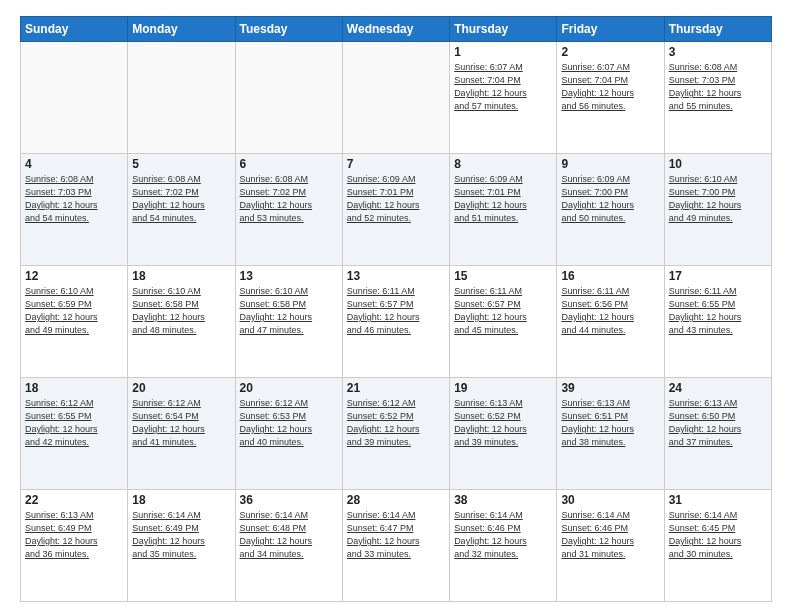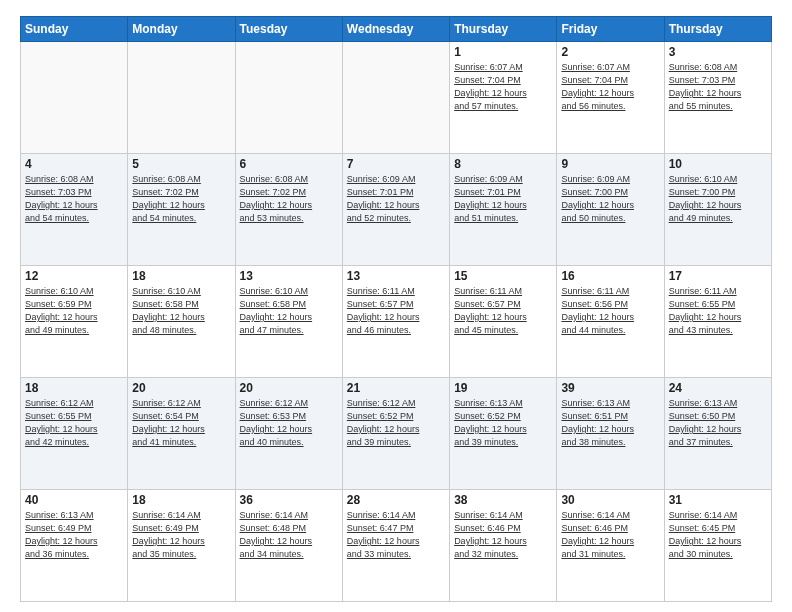--- a/index.html
+++ b/index.html
@@ -279,21 +279,21 @@
           <td class="alt-row">
             <span class="day-num">24</span>
             <div class="day-info" style="white-space: pre-line;">Sunrise: 6:13 AM
 Sunset: 6:50 PM
 Daylight: 12 hours
 and 37 minutes.</div>
           </td>
         </tr>
         <tr>
           <td>
-            <span class="day-num">40</span>
+            <span class="day-num">22</span>
             <div class="day-info" style="white-space: pre-line;">Sunrise: 6:13 AM
 Sunset: 6:49 PM
 Daylight: 12 hours
 and 36 minutes.</div>
           </td>
           <td>
             <span class="day-num">18</span>
             <div class="day-info" style="white-space: pre-line;">Sunrise: 6:14 AM
 Sunset: 6:49 PM
 Daylight: 12 hours

